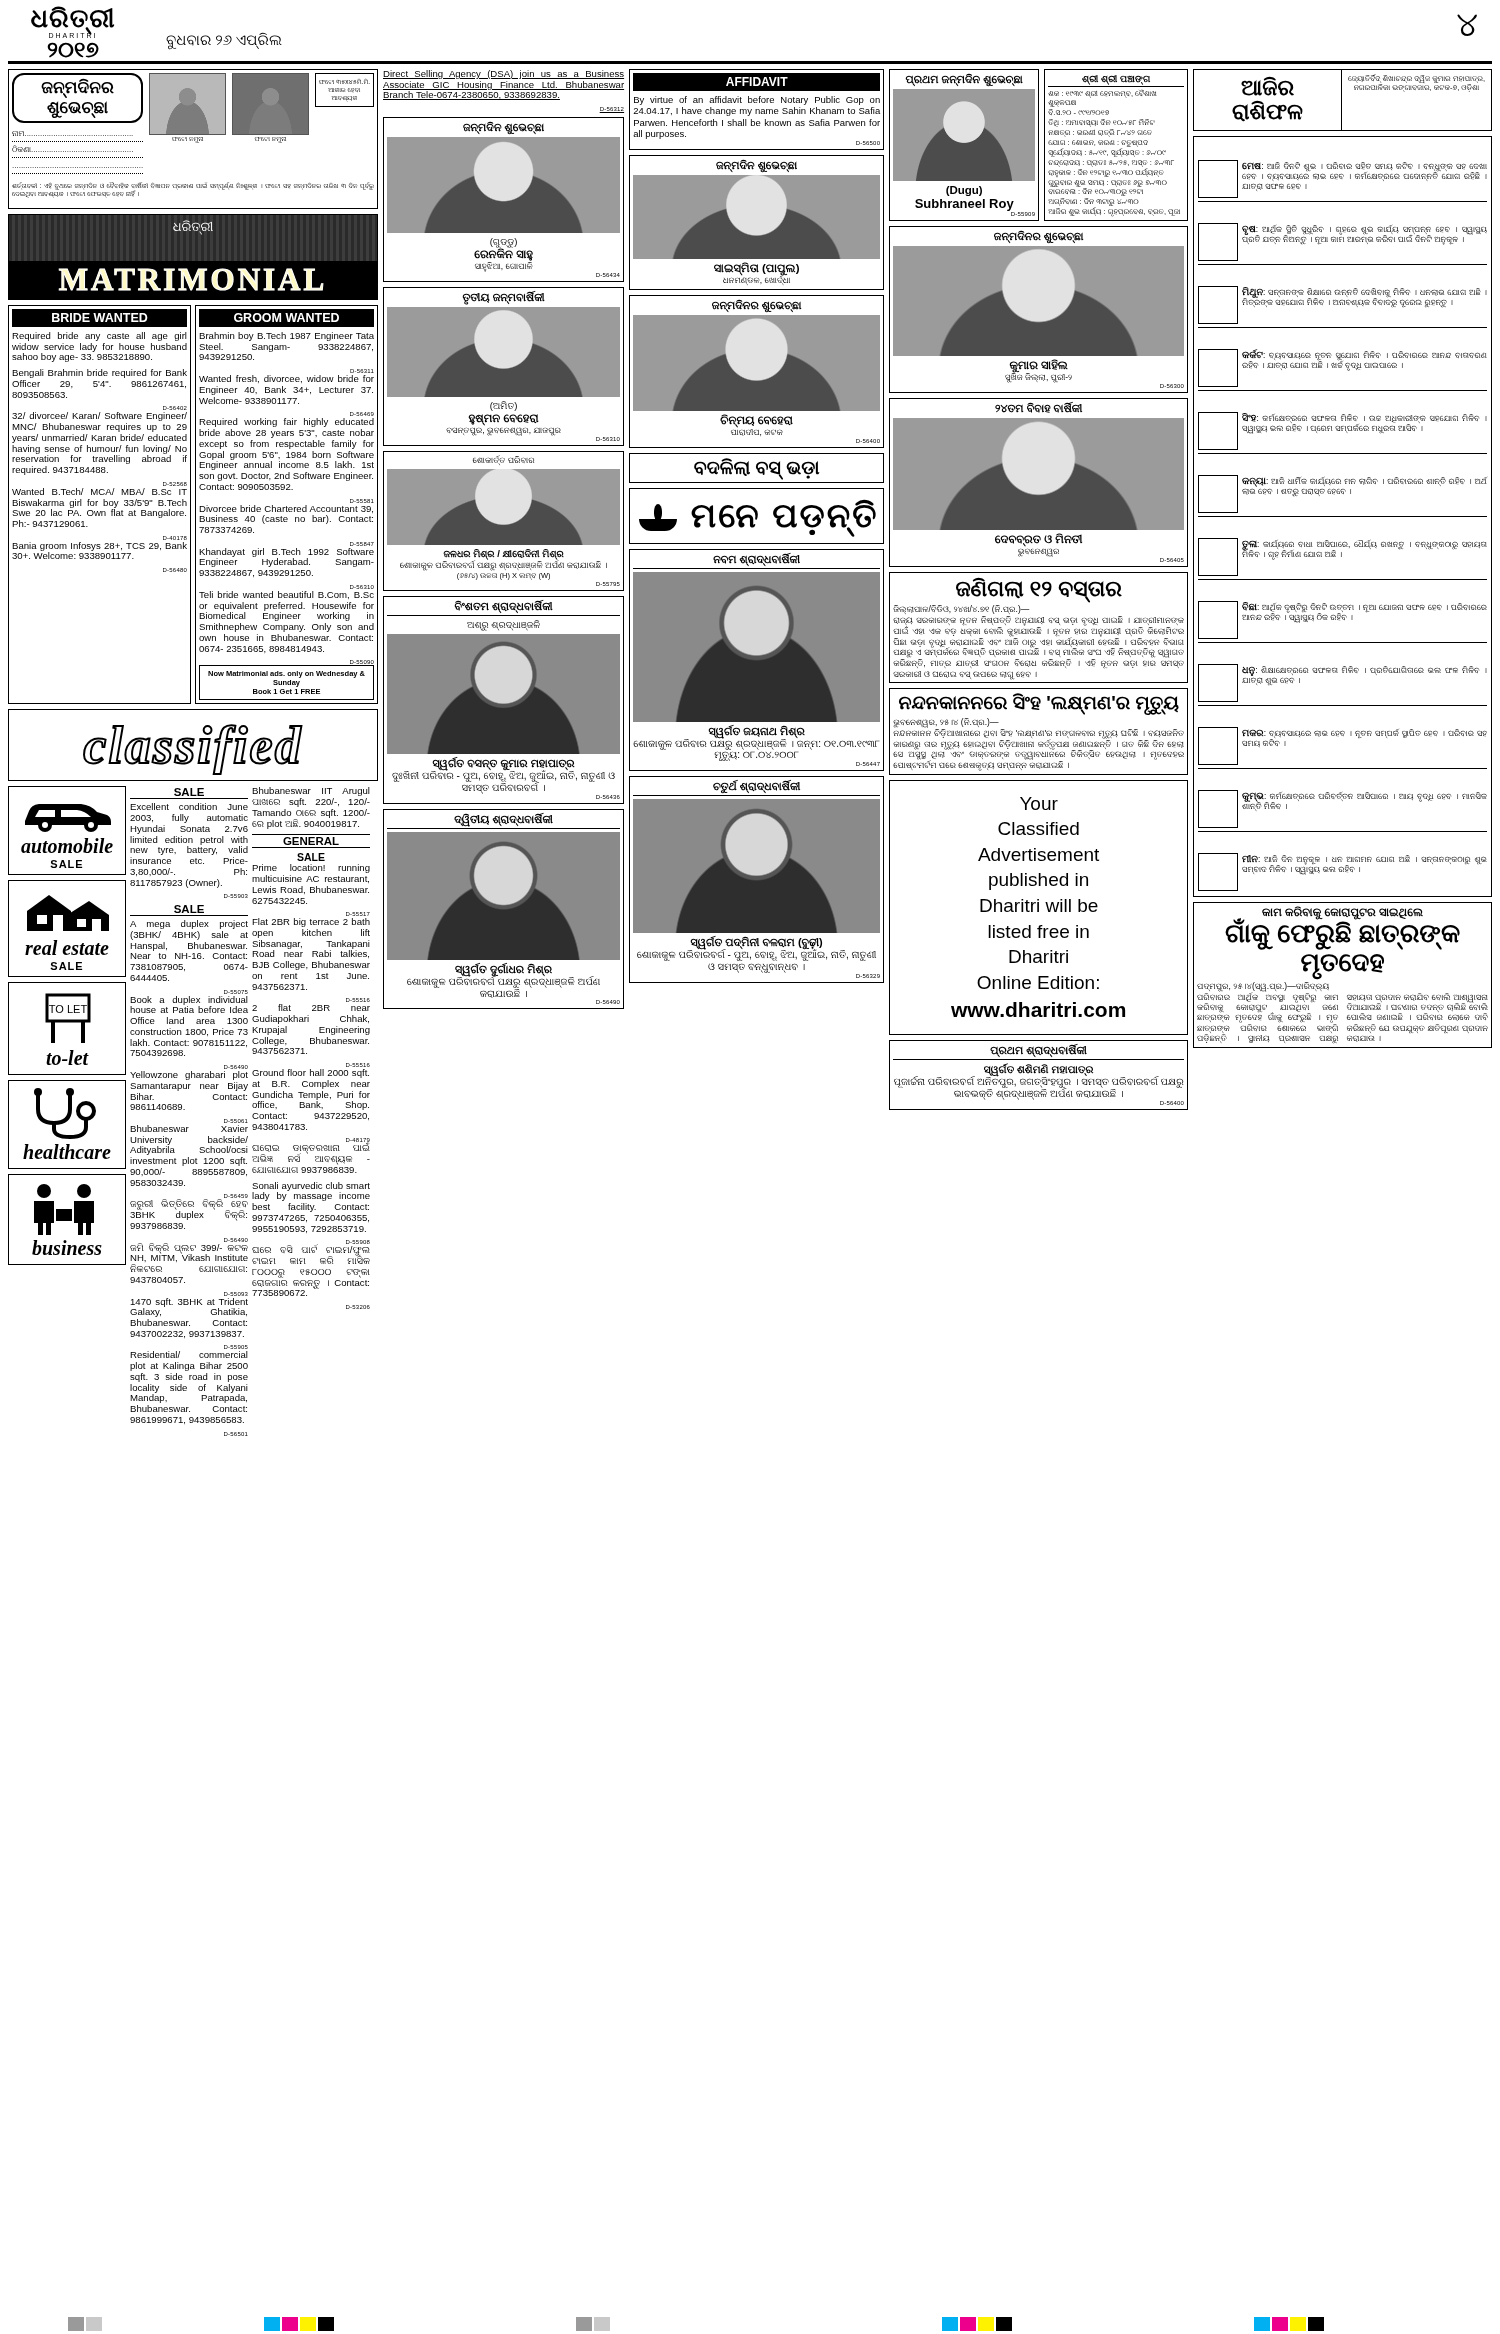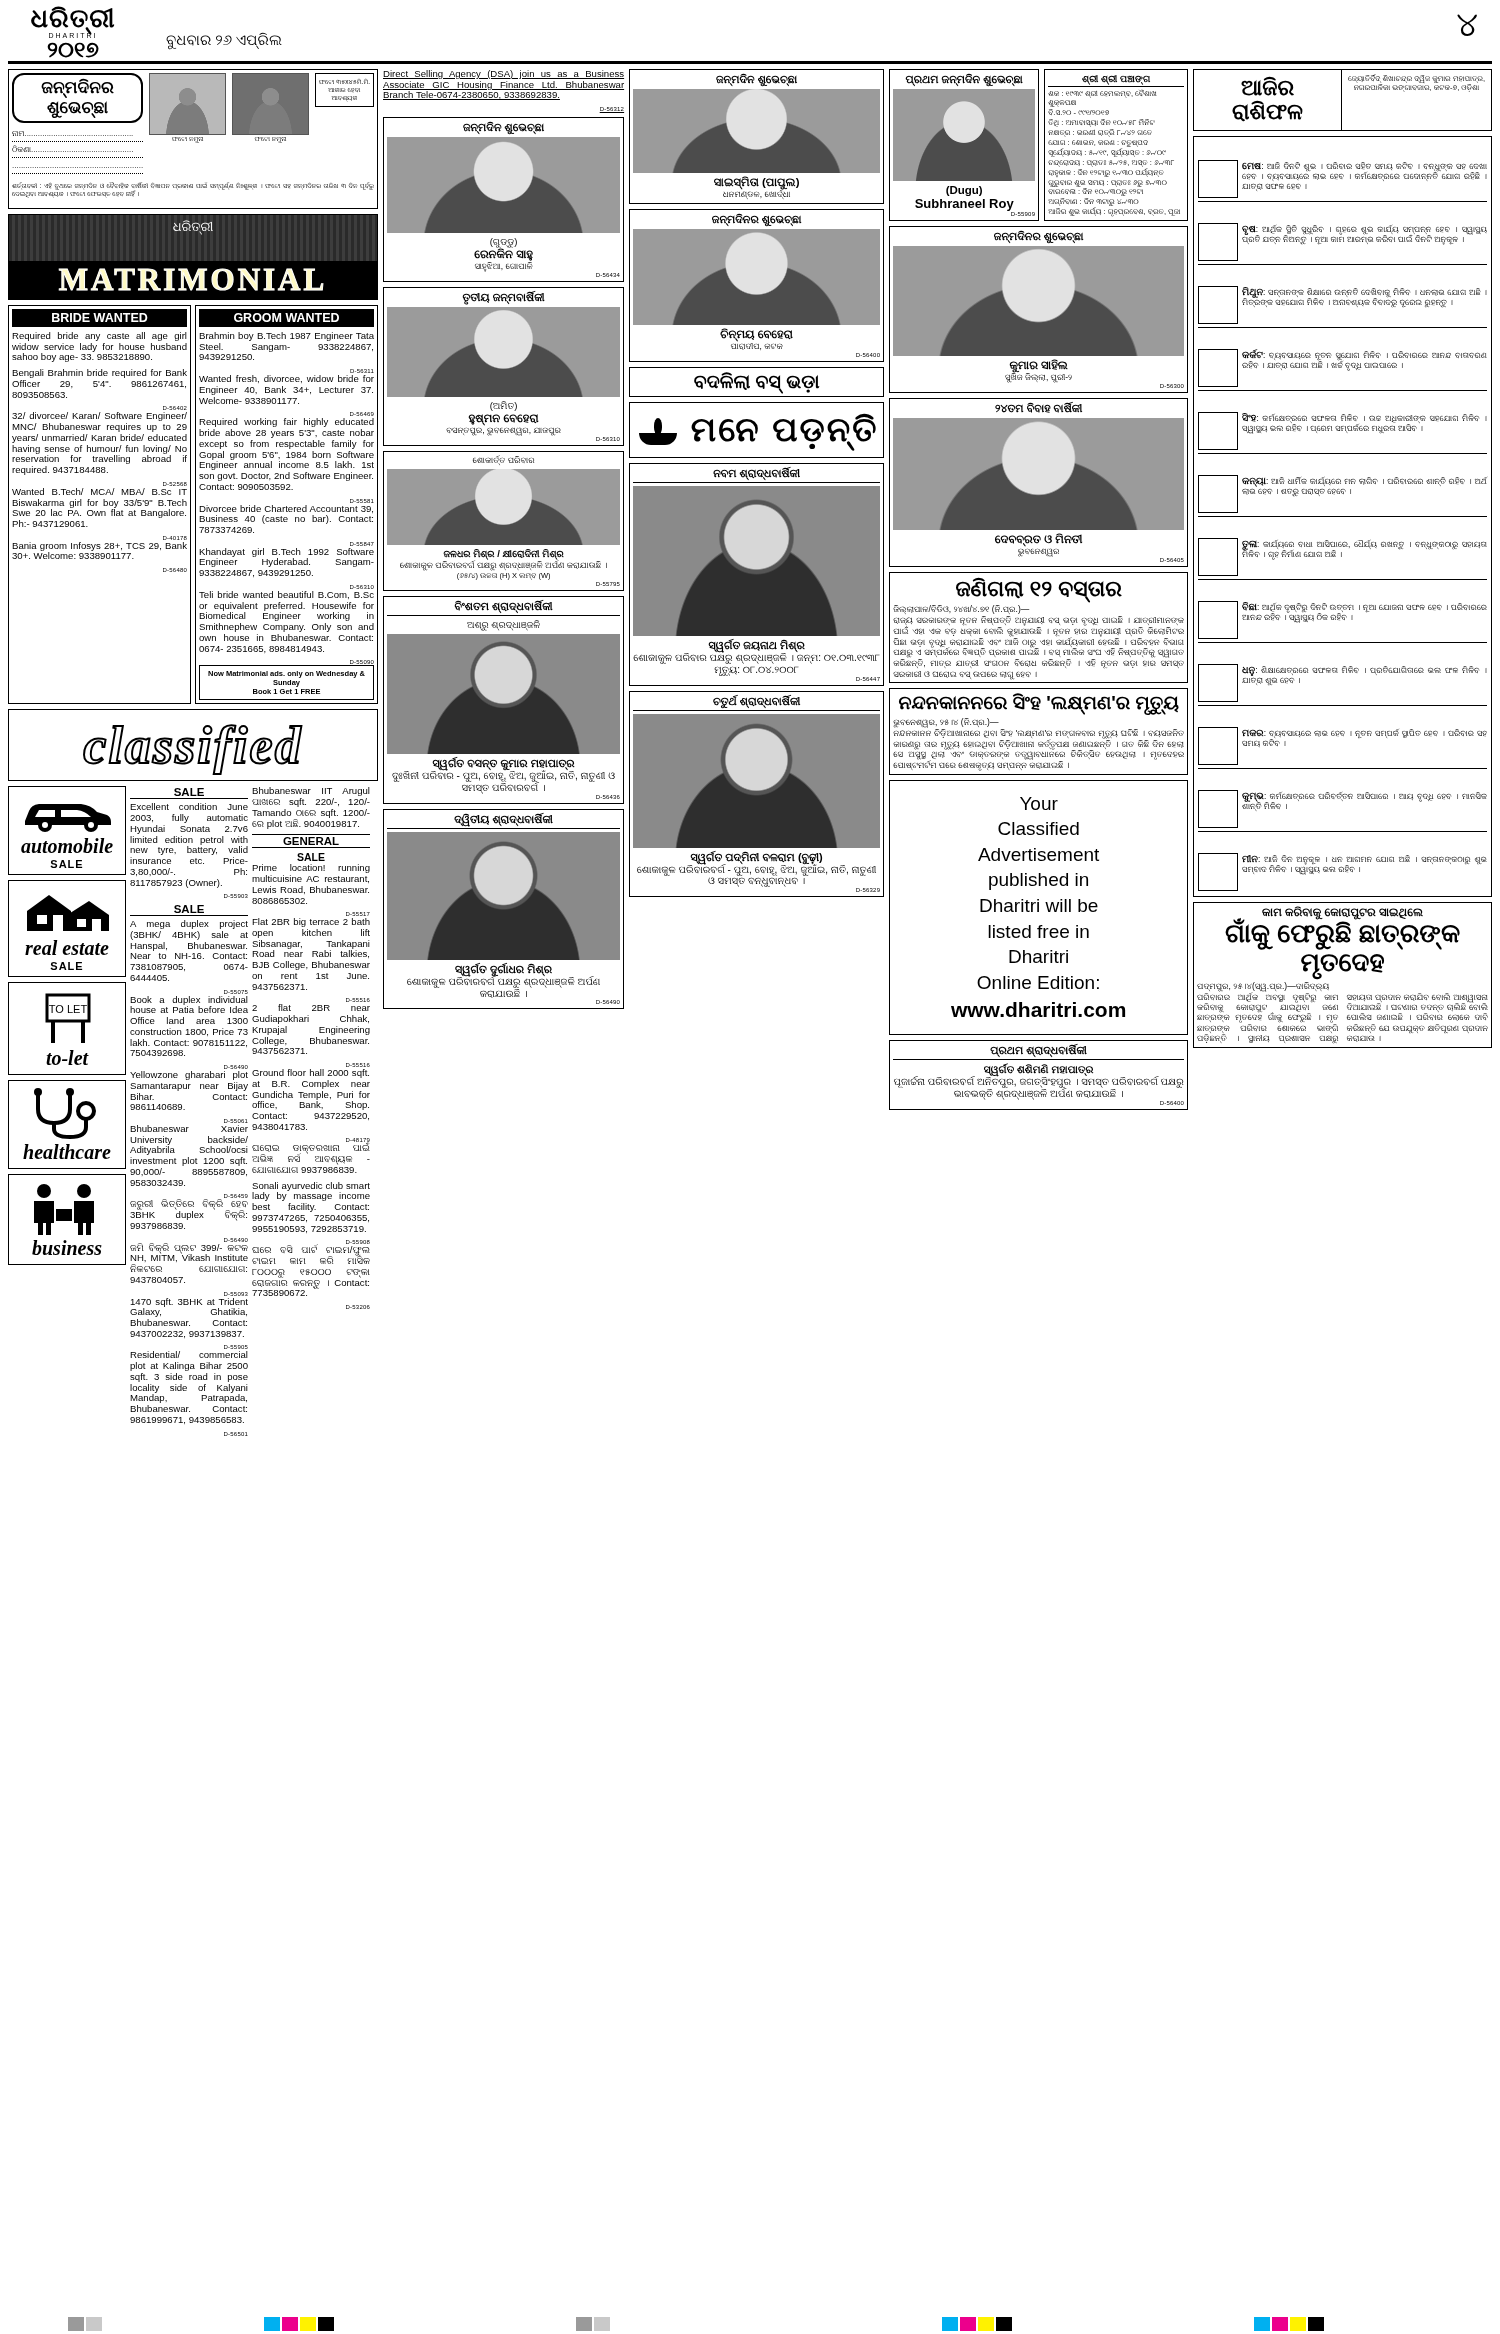--- a/index.html
+++ b/index.html
@@ -316,21 +316,21 @@
           <div class="ad t9">1470 sqft. 3BHK at Trident Galaxy, Ghatikia, Bhubaneswar. Contact: 9437002232, 9937139837.</div>
           <div class="adid">D-55905</div>
           <div class="ad t9">Residential/ commercial plot at Kalinga Bihar 2500 sqft. 3 side road in pose locality side of Kalyani Mandap, Patrapada, Bhubaneswar. Contact: 9861999671, 9439856583.</div>
           <div class="adid">D-56501</div>
         </div>
 
         <div style="width:118px;">
           <div class="ad t9">Bhubaneswar IIT Arugul ପାଖରେ sqft. 220/-, 120/- Tamando ଠାରେ sqft. 1200/- ରେ plot ଅଛି. 9040019817.</div>
           <div class="ctr b t11" style="border-top:1px solid #000;border-bottom:1px solid #000;margin:3px 0;">GENERAL</div>
           <div class="ctr b t10">SALE</div>
-          <div class="ad t9">Prime location! running multicuisine AC restaurant, Lewis Road, Bhubaneswar. 8086865302.</div>
+          <div class="ad t9">Prime location! running multicuisine AC restaurant, Lewis Road, Bhubaneswar. 6275432245.</div>
           <div class="adid">D-55517</div>
           <div class="ad t9">Flat 2BR big terrace 2 bath open kitchen lift Sibsanagar, Tankapani Road near Rabi talkies, BJB College, Bhubaneswar on rent 1st June. 9437562371.</div>
           <div class="adid">D-55516</div>
           <div class="ad t9">2 flat 2BR near Gudiapokhari Chhak, Krupajal Engineering College, Bhubaneswar. 9437562371.</div>
           <div class="adid">D-55516</div>
           <div class="ad t9">Ground floor hall 2000 sqft. at B.R. Complex near Gundicha Temple, Puri for office, Bank, Shop. Contact: 9437229520, 9438041783.</div>
           <div class="adid">D-48179</div>
           <div class="ad t9">ଘରୋଇ ଡାକ୍ତରଖାନା ପାଇଁ ଅଭିଜ୍ଞ ନର୍ସ ଆବଶ୍ୟକ - ଯୋଗାଯୋଗ 9937986839.</div>
           <div class="ad t9">Sonali ayurvedic club smart lady by massage income best facility. Contact: 9973747265, 7250406355, 9955190593, 7292853719.</div>
           <div class="adid">D-55908</div>
@@ -389,20 +389,25 @@
         <div class="obit-h">ଦ୍ୱିତୀୟ ଶ୍ରାଦ୍ଧବାର୍ଷିକୀ</div>
         <div class="obit-photo" style="height:128px;"></div>
         <div class="obit-name">ସ୍ୱର୍ଗତ ଦୁର୍ଗାଧର ମିଶ୍ର</div>
         <div class="obit-txt">ଶୋକାକୁଳ ପରିବାରବର୍ଗ ପକ୍ଷରୁ ଶ୍ରଦ୍ଧାଞ୍ଜଳି ଅର୍ପଣ କରାଯାଉଛି ।</div>
         <div class="adid">D-56490</div>
       </div>
     </div>
 
     <div class="col c3">
 
+      <div class="box">
+        <div class="aff-title">AFFIDAVIT</div>
+        <div class="t9 just" style="margin-top:3px;line-height:1.2;">By virtue of an affidavit before Notary Public Gop on 24.04.17, I have change my name Sahin Khanam to Safia Parwen. Henceforth I shall be known as Safia Parwen for all purposes.</div>
+        <div class="adid">D-56500</div>
+      </div>
 
       <div class="grn">
         <div class="grn-h">ଜନ୍ମଦିନ ଶୁଭେଚ୍ଛା</div>
         <div class="ad-photo" style="height:84px;margin:3px 0;"></div>
         <div class="t11 b">ସାଇସ୍ମିତା (ପାପୁଲ)</div>
         <div class="t8">ଧନମଣ୍ଡଳ, ଖୋର୍ଦ୍ଧା</div>
       </div>
 
       <div class="grn">
         <div class="grn-h">ଜନ୍ମଦିନର ଶୁଭେଚ୍ଛା</div>

